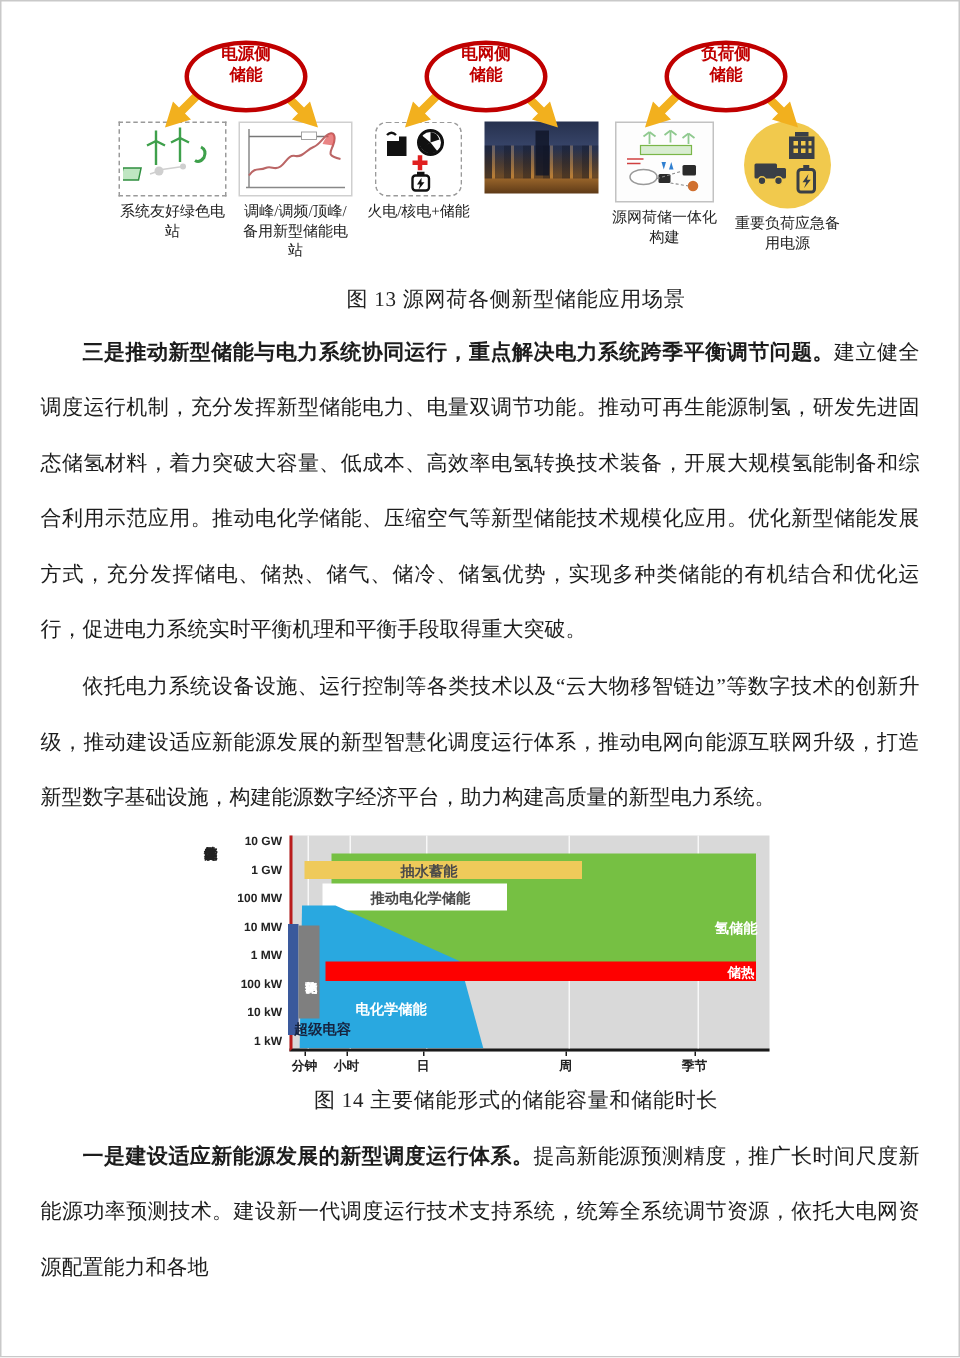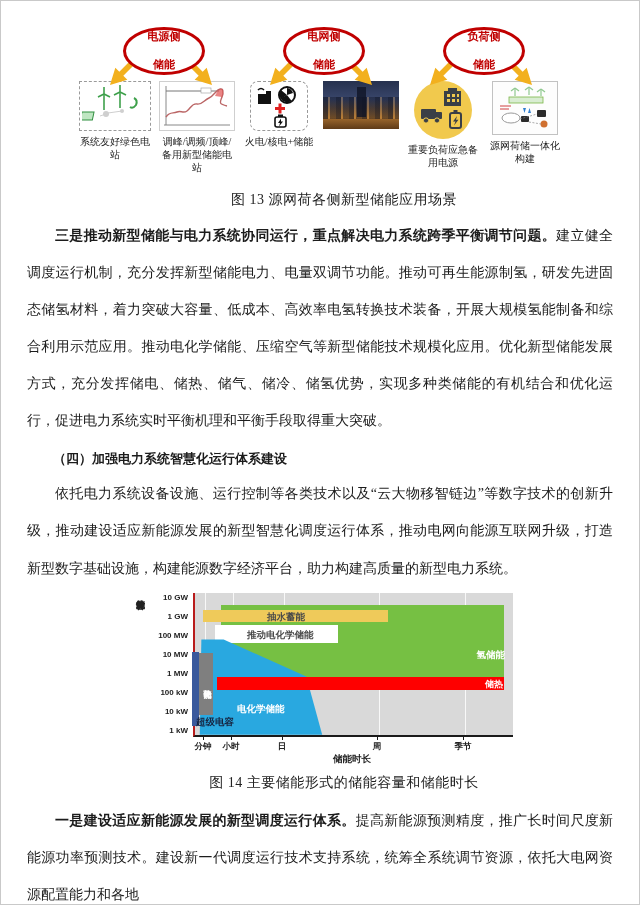--- a/index.html
+++ b/index.html
@@ -7,21 +7,21 @@
     width:640px;height:905px;box-sizing:border-box;
     border:1px solid #c9c9c9;background:#fff;overflow:hidden;
     font-family:"Liberation Serif","DejaVu Serif",serif;color:#1c1c1c;
     position:relative;
   }
   
   .fig13{position:relative;height:168px;margin-top:16px;}
   .oval{
     position:absolute;top:10px;width:76px;height:42px;
     border:3px solid #c00000;border-radius:50%;
-    display:flex;flex-direction:column;align-items:center;justify-content:space-between;
+    display:flex;flex-direction:column;align-items:center;justify-content:flex-start;
     color:#c00000;font-weight:bold;font-size:11px;line-height:1.25;
     font-family:"Liberation Sans","DejaVu Sans",sans-serif;background:#fff;z-index:3;
   }
   .arrow{position:absolute;width:34px;height:20px;z-index:2;}
   .arrow svg{width:100%;height:100%;display:block;}
   .items{position:absolute;top:64px;left:0;width:100%;display:flex;justify-content:center;gap:6px;}
   .item{width:76px;display:flex;flex-direction:column;align-items:center;}
   .iconbox{display:flex;align-items:center;justify-content:center;}
   .dashedbox{width:70px;height:48px;border:1px dashed #9a9a9a;background:#fff;}
   .dashedbox.rounded{width:56px;border-radius:8px;}
@@ -193,49 +193,20 @@
       </div>
 
       <div class="item">
         <div class="iconbox citybox">
           <div class="bldgs"></div>
           <div class="tower"></div>
         </div>
       </div>
 
       <div class="item">
-        <div class="iconbox circlebox">
-          <svg width="58" height="58" viewBox="0 0 58 58">
-            <g fill="#3a3f46">
-              <rect x="30" y="10" width="17" height="15"></rect>
-              <rect x="34" y="7" width="9" height="3"></rect>
-            </g>
-            <g fill="#f1c94d">
-              <rect x="33" y="13" width="3" height="3"></rect>
-                <rect x="38" y="13" width="3" height="3"></rect>
-                <rect x="43" y="13" width="2" height="3"></rect>
-              <rect x="33" y="18" width="3" height="3"></rect>
-                <rect x="38" y="18" width="3" height="3"></rect>
-                <rect x="43" y="18" width="2" height="3"></rect>
-            </g>
-            <g fill="#3a3f46">
-              <rect x="7" y="28" width="15" height="10" rx="1"></rect>
-              <rect x="21" y="31" width="7" height="7" rx="1"></rect>
-            </g>
-            <circle cx="12" cy="39.5" r="2.6" fill="#3a3f46" stroke="#f1c94d" stroke-width="1"></circle>
-            <circle cx="23" cy="39.5" r="2.6" fill="#3a3f46" stroke="#f1c94d" stroke-width="1"></circle>
-            <rect x="36" y="32" width="11" height="15" rx="2" fill="none" stroke="#3a3f46" stroke-width="2"></rect>
-            <rect x="39.5" y="29" width="4" height="2.5" fill="#3a3f46"></rect>
-            <polygon points="43,35 39,40.5 41.5,40.5 40,44.5 44.5,38.8 42,38.8" fill="#3a3f46"></polygon>
-          </svg>
-        </div>
-        <div class="itemcap">重要负荷应急备用电源</div>
-      </div>
-
-      <div class="item">
         <div class="iconbox integbox">
           <svg width="60" height="48" viewBox="0 0 60 48">
             <g stroke="#8fc98f" stroke-width="1.2" fill="none">
               <line x1="20" y1="4" x2="20" y2="12"></line>
                 <line x1="20" y1="4" x2="16" y2="7"></line>
                 <line x1="20" y1="4" x2="24" y2="7"></line>
               <line x1="34" y1="3" x2="34" y2="11"></line>
                 <line x1="34" y1="3" x2="30" y2="6"></line>
                 <line x1="34" y1="3" x2="38" y2="6"></line>
               <line x1="46" y1="5" x2="46" y2="12"></line>
@@ -256,28 +227,56 @@
             <rect x="42" y="26" width="9" height="7" rx="1" fill="#2b2b2b"></rect>
             <circle cx="49" cy="40" r="3.5" fill="#d07030"></circle>
             <g stroke="#888" stroke-width=".7" stroke-dasharray="2 1.5">
               <line x1="25" y1="35" x2="42" y2="30"></line>
                 <line x1="34" y1="38" x2="46" y2="40"></line>
             </g>
           </svg>
         </div>
         <div class="itemcap">源网荷储一体化构建</div>
       </div>
+
+      <div class="item">
+        <div class="iconbox circlebox">
+          <svg width="58" height="58" viewBox="0 0 58 58">
+            <g fill="#3a3f46">
+              <rect x="30" y="10" width="17" height="15"></rect>
+              <rect x="34" y="7" width="9" height="3"></rect>
+            </g>
+            <g fill="#f1c94d">
+              <rect x="33" y="13" width="3" height="3"></rect>
+                <rect x="38" y="13" width="3" height="3"></rect>
+                <rect x="43" y="13" width="2" height="3"></rect>
+              <rect x="33" y="18" width="3" height="3"></rect>
+                <rect x="38" y="18" width="3" height="3"></rect>
+                <rect x="43" y="18" width="2" height="3"></rect>
+            </g>
+            <g fill="#3a3f46">
+              <rect x="7" y="28" width="15" height="10" rx="1"></rect>
+              <rect x="21" y="31" width="7" height="7" rx="1"></rect>
+            </g>
+            <circle cx="12" cy="39.5" r="2.6" fill="#3a3f46" stroke="#f1c94d" stroke-width="1"></circle>
+            <circle cx="23" cy="39.5" r="2.6" fill="#3a3f46" stroke="#f1c94d" stroke-width="1"></circle>
+            <rect x="36" y="32" width="11" height="15" rx="2" fill="none" stroke="#3a3f46" stroke-width="2"></rect>
+            <rect x="39.5" y="29" width="4" height="2.5" fill="#3a3f46"></rect>
+            <polygon points="43,35 39,40.5 41.5,40.5 40,44.5 44.5,38.8 42,38.8" fill="#3a3f46"></polygon>
+          </svg>
+        </div>
+        <div class="itemcap">重要负荷应急备用电源</div>
+      </div>
     </div>
   </div>
 
   <div class="figcap figcap13">图 13 源网荷各侧新型储能应用场景</div>
 
   <div class="textblock">
     <p class="para p1"><span class="b">三是推动新型储能与电力系统协同运行，重点解决电力系统跨季平衡调节问题。</span><span>建立健全调度运行机制，充分发挥新型储能电力、电量双调节功能。推动可再生能源制氢，研发先进固态储氢材料，着力突破大容量、低成本、高效率电氢转换技术装备，开展大规模氢能制备和综合利用示范应用。推动电化学储能、压缩空气等新型储能技术规模化应用。优化新型储能发展方式，充分发挥储电、储热、储气、储冷、储氢优势，实现多种类储能的有机结合和优化运行，促进电力系统实时平衡机理和平衡手段取得重大突破。</span></p>
-    <p class="h4">（四）加强电力系统智慧化运行体系建设</p>
     <p class="para">依托电力系统设备设施、运行控制等各类技术以及“云大物移智链边”等数字技术的创新升级，推动建设适应新能源发展的新型智慧化调度运行体系，推动电网向能源互联网升级，打造新型数字基础设施，构建能源数字经济平台，助力构建高质量的新型电力系统。</p>
   </div>
 
   <div class="fig14">
     <div class="chartrow">
       <div class="ylab">储能容量</div>
       <div class="yticks">
         <span class="ytick" style="top:4px">10 GW</span>
         <span class="ytick" style="top:23px">1 GW</span>
         <span class="ytick" style="top:42px">100 MW</span>
@@ -317,21 +316,20 @@
       <div class="xmark" style="left:38px"></div>
       <div class="xmark" style="left:89px"></div>
       <div class="xmark" style="left:184px"></div>
       <div class="xmark" style="left:270px"></div>
       <span class="xtick" style="left:10px">分钟</span>
       <span class="xtick" style="left:38px">小时</span>
       <span class="xtick" style="left:89px">日</span>
       <span class="xtick" style="left:184px">周</span>
       <span class="xtick" style="left:270px">季节</span>
     </div>
-    <div class="xlab">储能时长</div>
   </div>
 
   <div class="figcap figcap14">图 14 主要储能形式的储能容量和储能时长</div>
 
   <div class="textblock">
     <p class="para p3"><span class="b">一是建设适应新能源发展的新型调度运行体系。</span><span>提高新能源预测精度，推广长时间尺度新能源功率预测技术。建设新一代调度运行技术支持系统，统筹全系统调节资源，依托大电网资源配置能力和各地</span></p>
   </div>
 
 </div>
 

